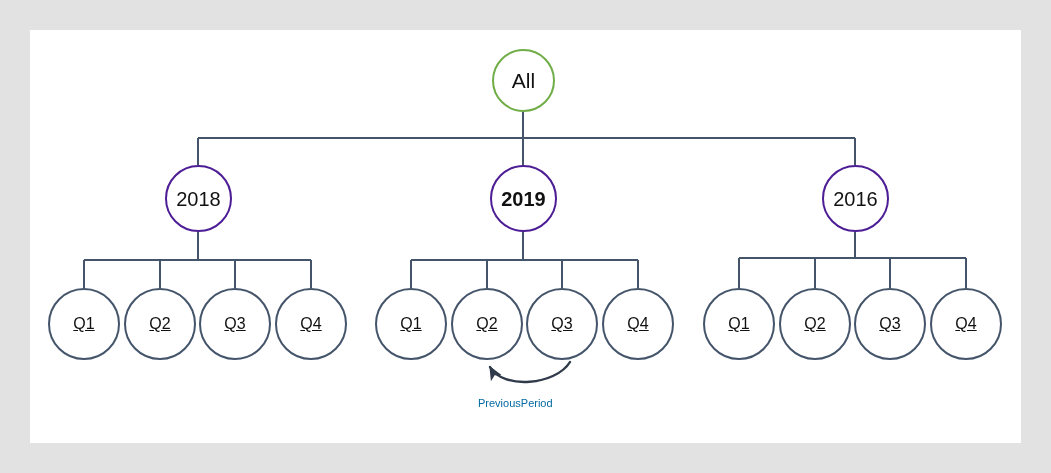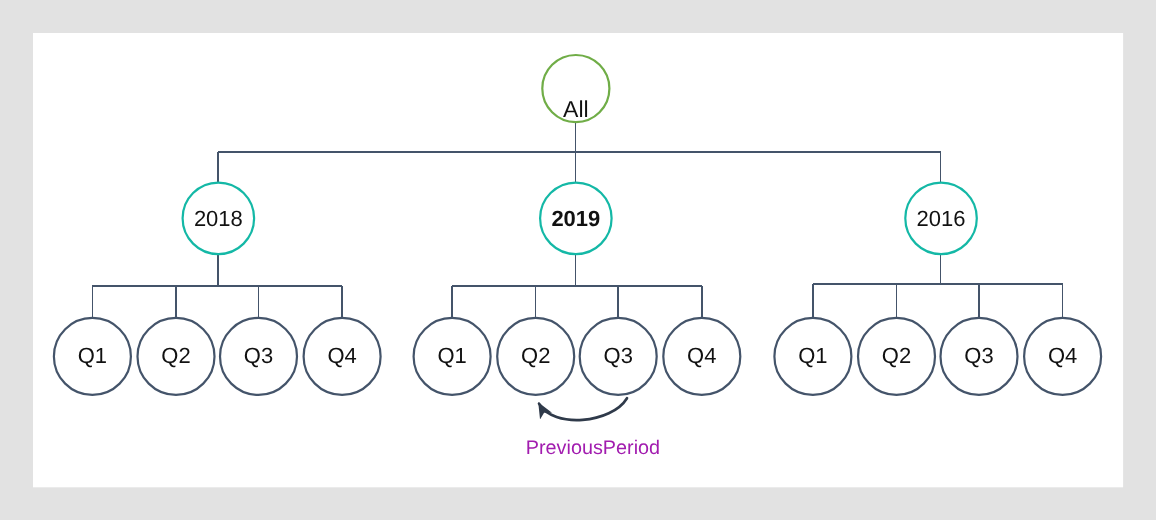--- a/index.html
+++ b/index.html
@@ -39,34 +39,34 @@
     box-sizing: border-box;
     display: flex;
     align-items: center;
     justify-content: center;
     color: #111111;
     line-height: 1;
   }
   .node-root {
     border: 2px solid #70ad47;
     font-size: 21px;
-    align-items: flex-end;
   }
   .node-year {
-    border: 2px solid #14b8a6;
+    border: 2px solid #4c1d95;
     font-size: 20px;
   }
   .node-quarter {
     border: 2px solid #44546a;
-    font-size: 20px;
+    font-size: 16px;
+    text-decoration: underline;
   }
   .edge-label {
     position: absolute;
-    color: #a21caf;
-    font-size: 18px;
+    color: #0369a1;
+    font-size: 11px;
     white-space: nowrap;
   }
 </style>
 </head>
 <body>
 
 <div id="stage">
 
   <div id="canvas"></div>
 

